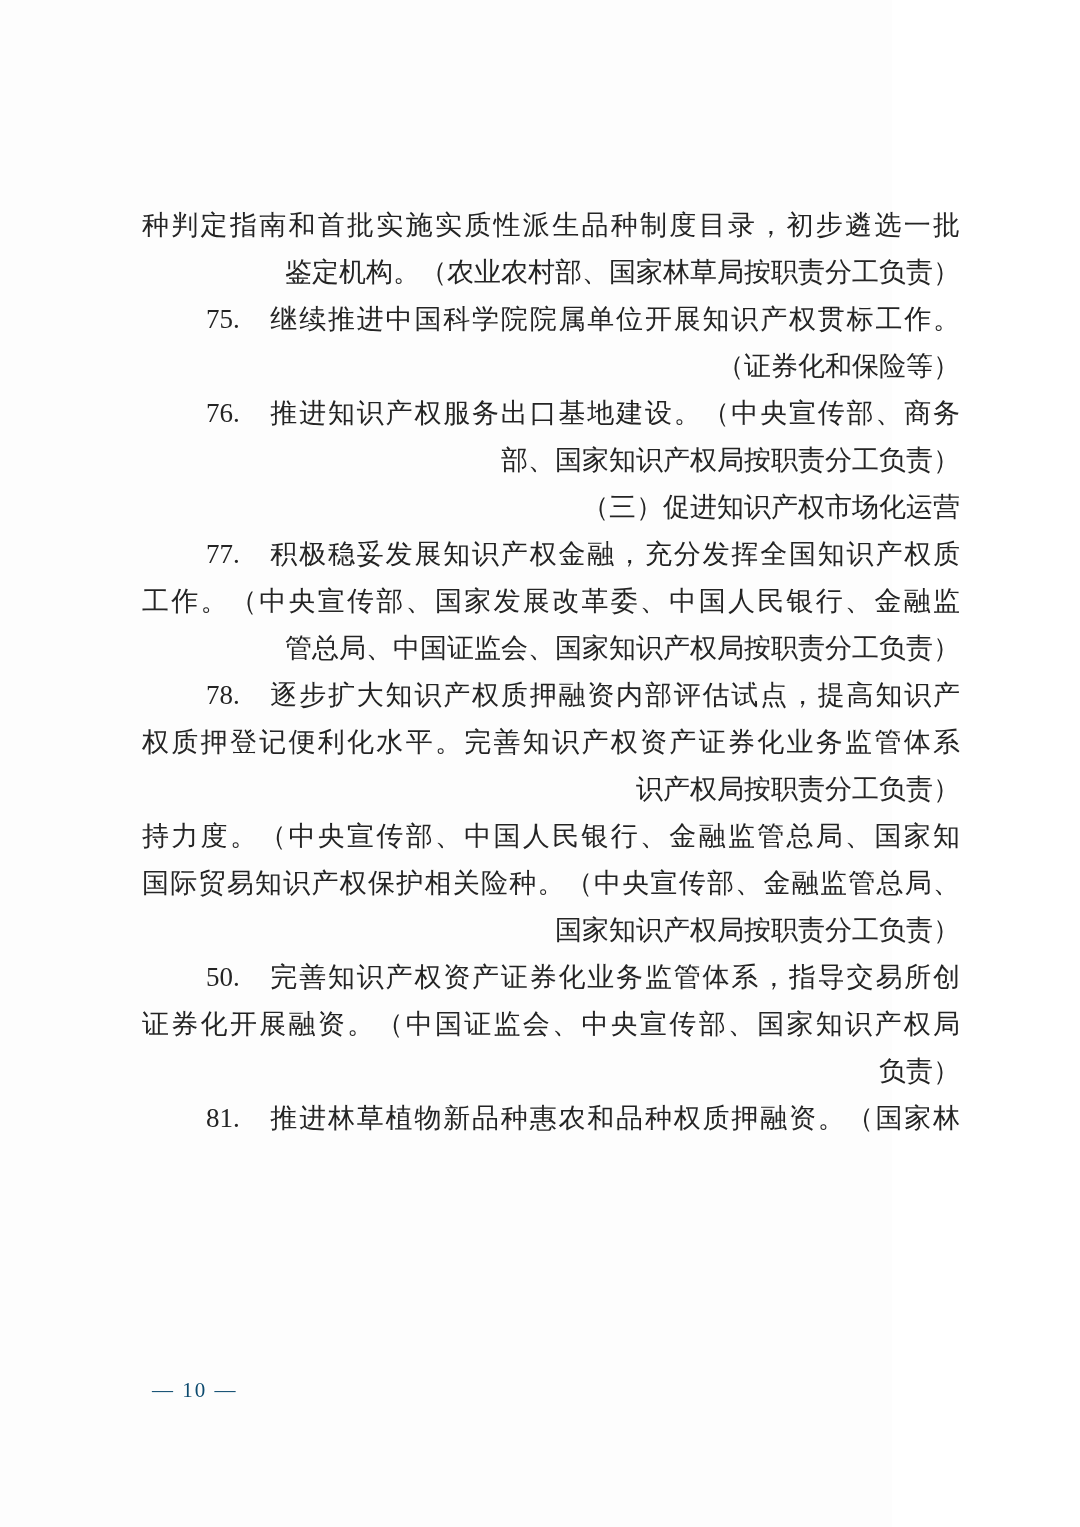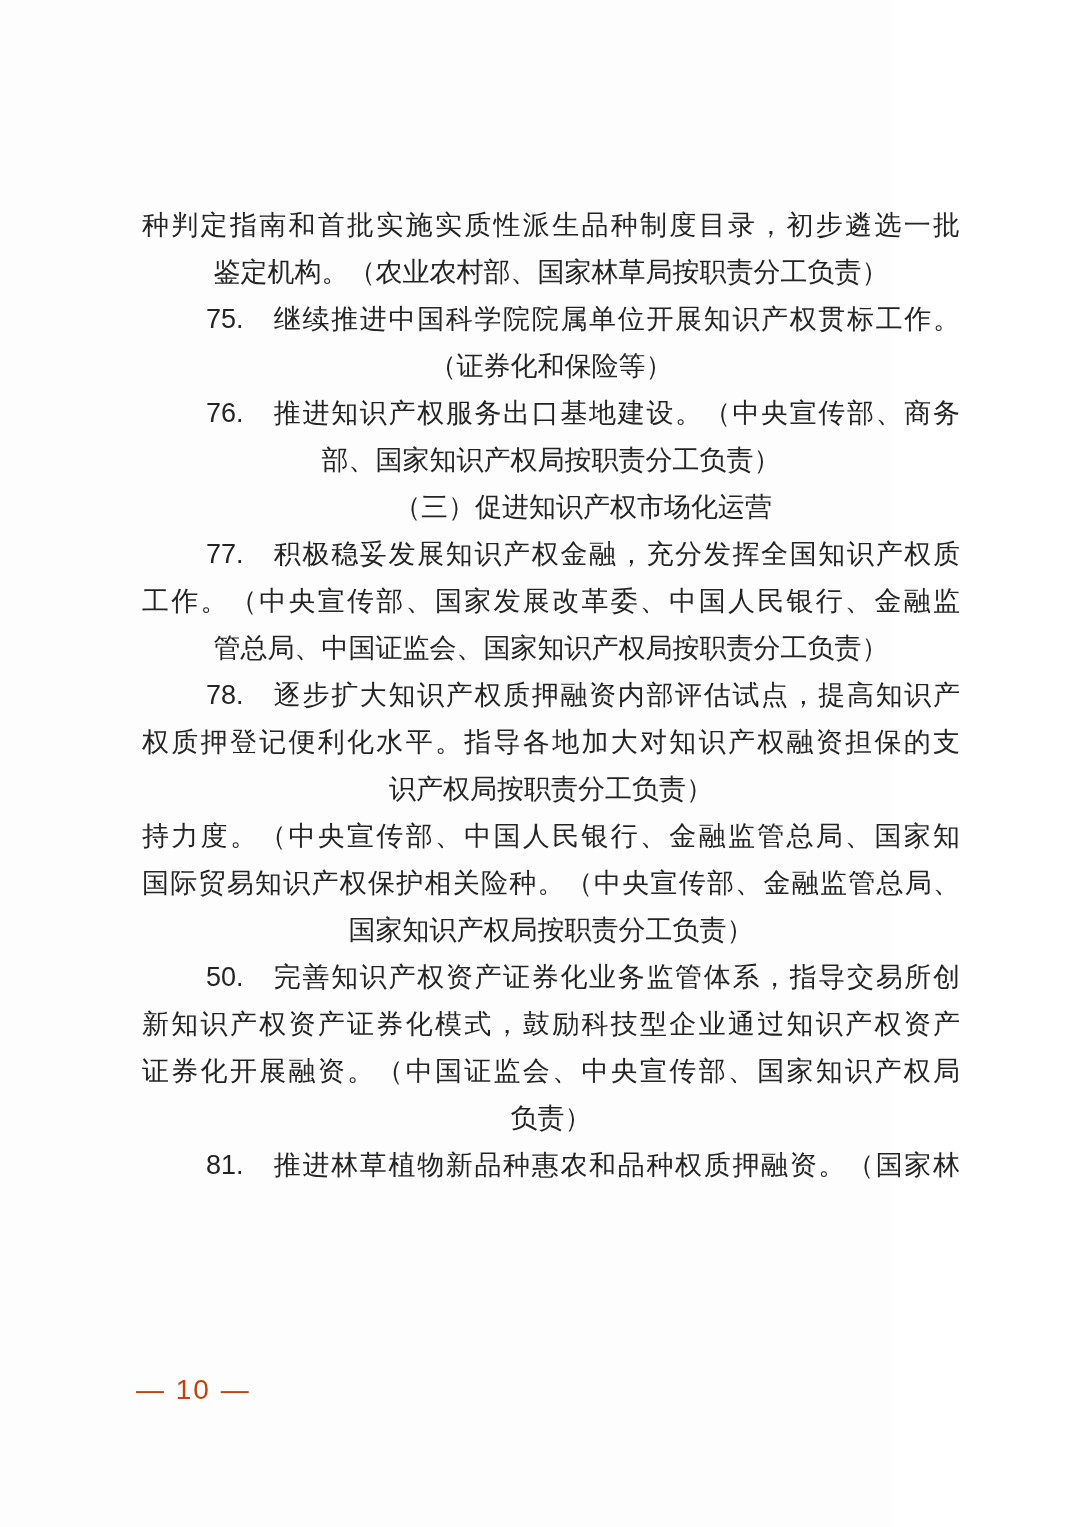--- a/index.html
+++ b/index.html
@@ -7,81 +7,80 @@
     width: 1080px;
     height: 1527px;
     overflow: hidden;
     background: #ffffff;
   }
   .page {
     position: relative;
     width: 892px;
     height: 1527px;
     background: #fdfdfd;
-    font-family: Liberation Sans, sans-serif;
+    font-family: Liberation Serif, serif;
     color: #242424;
   }
   .content {
     position: absolute;
     left: 142px;
     top: 202px;
     width: 818px;
   }
   .line {
     margin: 0;
     padding: 0;
     font-size: 27px;
     line-height: 47px;
     height: 47px;
     overflow: hidden;
     white-space: normal;
-    text-align: center;
+    text-align: right;
   }
   
   .jl {
     text-align: justify;
     text-align-last: justify;
   }
   
   .indent {
     text-indent: 64px;
   }
   .footer {
     position: absolute;
-    left: 136px;
+    left: 152px;
     top: 1370px;
-    font-size: 28px;
+    font-size: 21px;
     line-height: 40px;
     letter-spacing: 2px;
-    color: #c2410c;
+    color: #0c4a6e;
   }
 </style>
 </head>
 <body>
 
 <div class="page" style="background: rgb(253, 253, 253); color: rgb(36, 36, 36);">
   <main class="content">
     <p class="line jl">种判定指南和首批实施实质性派生品种制度目录，初步遴选一批</p>
     <p class="line">鉴定机构。（农业农村部、国家林草局按职责分工负责）</p>
     <p class="line indent jl">75.　继续推进中国科学院院属单位开展知识产权贯标工作。</p>
     <p class="line">（证券化和保险等）</p>
     <p class="line indent jl">76.　推进知识产权服务出口基地建设。（中央宣传部、商务</p>
     <p class="line">部、国家知识产权局按职责分工负责）</p>
     <p class="line indent">（三）促进知识产权市场化运营</p>
     <p class="line indent jl">77.　积极稳妥发展知识产权金融，充分发挥全国知识产权质</p>
     <p class="line jl">工作。（中央宣传部、国家发展改革委、中国人民银行、金融监</p>
     <p class="line">管总局、中国证监会、国家知识产权局按职责分工负责）</p>
     <p class="line indent jl">78.　逐步扩大知识产权质押融资内部评估试点，提高知识产</p>
-    <p class="line jl">权质押登记便利化水平。指导各地加大对知识产权融资担保的支</p>
+    <p class="line jl">权质押登记便利化水平。完善知识产权资产证券化业务监管体系</p>
     <p class="line">识产权局按职责分工负责）</p>
     <p class="line jl">持力度。（中央宣传部、中国人民银行、金融监管总局、国家知</p>
     <p class="line jl">国际贸易知识产权保护相关险种。（中央宣传部、金融监管总局、</p>
     <p class="line">国家知识产权局按职责分工负责）</p>
     <p class="line indent jl">50.　完善知识产权资产证券化业务监管体系，指导交易所创</p>
-    <p class="line jl">新知识产权资产证券化模式，鼓励科技型企业通过知识产权资产</p>
     <p class="line jl">证券化开展融资。（中国证监会、中央宣传部、国家知识产权局</p>
     <p class="line">负责）</p>
     <p class="line indent jl">81.　推进林草植物新品种惠农和品种权质押融资。（国家林</p>
   </main>
 
   <footer class="footer">
     <span>— 10 —</span>
   </footer>
 </div>
 

